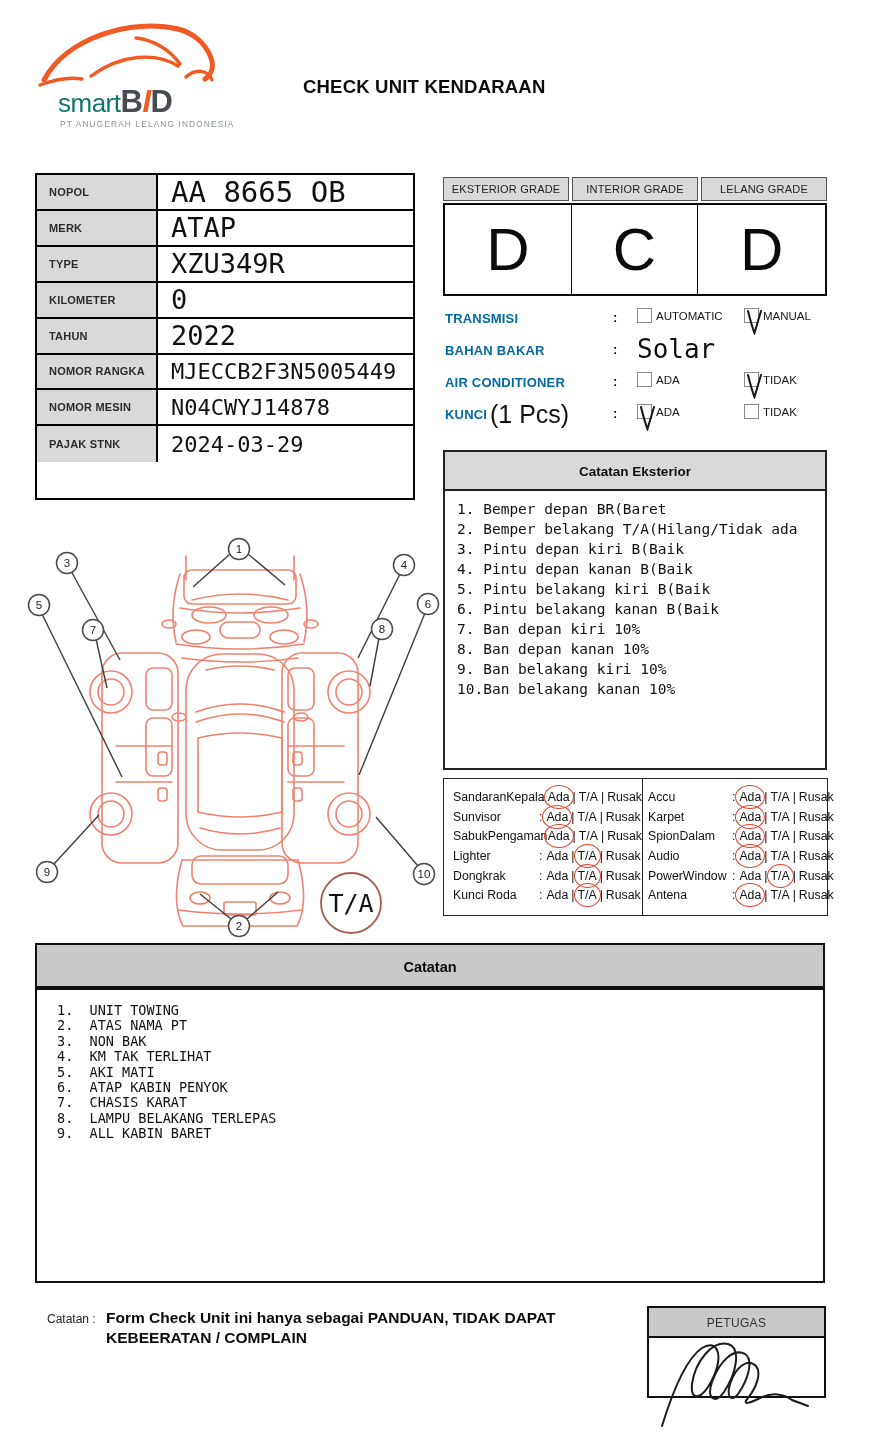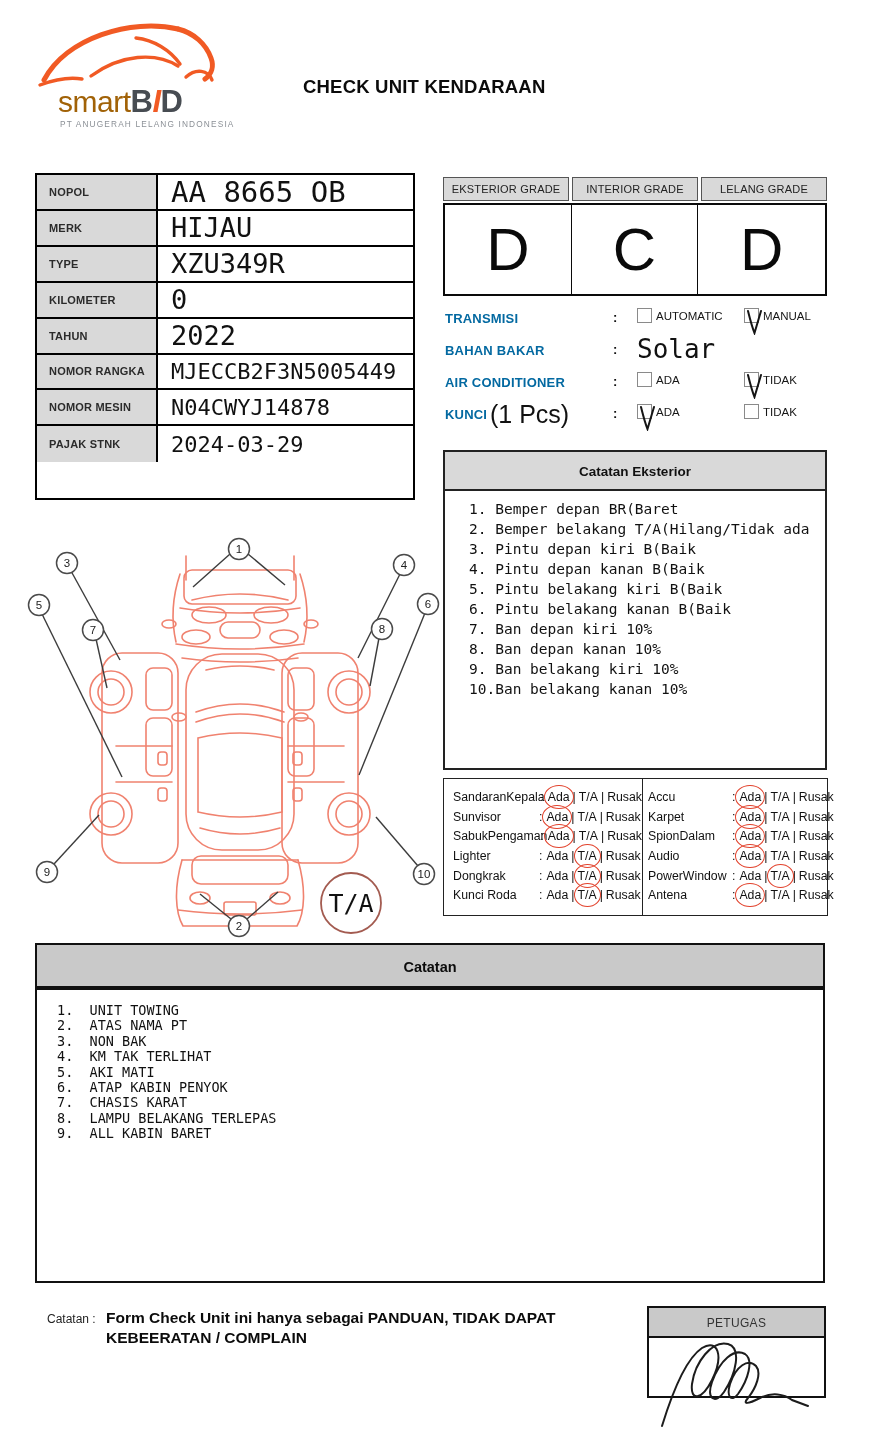--- a/index.html
+++ b/index.html
@@ -4,21 +4,21 @@
 <style>
   * { margin:0; padding:0; box-sizing:border-box; }
   body { background:#fff; }
   .page { position:relative; width:878px; height:1452px; background:#ffffff;
           font-family:"Liberation Sans", sans-serif; color:#111; overflow:hidden; }
 
   
   .logo { position:absolute; left:36px; top:22px; width:205px; height:118px; }
   .logo svg { position:absolute; left:0; top:0; }
   .wordmark { position:absolute; left:22px; top:62px; width:180px; white-space:nowrap; }
-  .wm-smart { font-size:30px; color:#a16207; letter-spacing:-0.5px; }
+  .wm-smart { font-size:26px; color:#0f766e; letter-spacing:-0.5px; }
   .wm-bid  { font-size:31px; font-weight:bold; color:#474c52; letter-spacing:-0.5px; }
   .wm-i    { color:#f15a24; font-style:italic; }
   .tagline { position:absolute; left:24px; top:97px; font-size:8.3px; color:#8b9096;
              letter-spacing:1.15px; white-space:nowrap; }
 
   
   .title { position:absolute; left:303px; top:76px; font-size:18.5px; font-weight:bold;
            letter-spacing:0.2px; color:#0b0b0b; }
 
   
@@ -54,21 +54,21 @@
   .cbx { position:absolute; left:0; top:0; width:15px; height:15px; border:1.3px solid #8a8a8a; background:#fff; }
   .vmark { position:absolute; left:2px; top:1px; width:17px; height:26px; }
   .cb-label { font-size:11.5px; color:#161616; margin-left:4px; }
   .spec-value-mono { position:absolute; left:192px; top:-3px; font-size:26px; font-family:"DejaVu Sans Mono",monospace; }
   .spec-qty { position:absolute; left:45px; top:-1px; font-size:25px; font-family:Liberation Sans, sans-serif; }
 
   
   .cat-eks { position:absolute; left:443px; top:450px; width:384px; height:320px; border:2px solid #222; }
   .cat-eks-head { height:39px; background:#d9d9d9; border-bottom:2px solid #222; font-size:13.5px;
                   font-weight:bold; text-align:center; line-height:39px; color:#111; }
-  .cat-eks-body { padding:8px 0 0 24px; }
+  .cat-eks-body { padding:8px 0 0 12px; }
   .cat-eks-body .mline { font-family:"DejaVu Sans Mono",monospace; font-size:14.5px; line-height:20px; white-space:pre; }
 
   
   .diagram { position:absolute; left:20px; top:520px; width:420px; height:420px; overflow:visible; }
   .carline { stroke:#f0826f; stroke-width:1.6; fill:none; stroke-linecap:round; }
   .callout-line { stroke:#3c3c3c; stroke-width:1.4; }
   .co-circle { fill:#ffffff; stroke:#4a4a4a; stroke-width:1.5; }
   .co-num { font-family:"Liberation Sans",sans-serif; font-size:11.5px; fill:#222; text-anchor:middle; }
   .ta-circle { fill:none; stroke:#a35b50; stroke-width:1.8; }
   .ta-text { font-family:"DejaVu Sans Mono",monospace; font-size:25px; fill:#111; text-anchor:middle; }
@@ -128,21 +128,21 @@
 
   <div class="title">CHECK UNIT KENDARAAN</div>
 
   <div class="info-table">
     <div class="info-row">
         <div class="info-label">NOPOL</div>
         <div class="info-value v-xl">AA 8665 OB</div>
       </div>
     <div class="info-row">
         <div class="info-label">MERK</div>
-        <div class="info-value v-lg">HIJAU</div>
+        <div class="info-value v-lg">ATAP</div>
       </div>
     <div class="info-row">
         <div class="info-label">TYPE</div>
         <div class="info-value v-lg">XZU349R</div>
       </div>
     <div class="info-row">
         <div class="info-label">KILOMETER</div>
         <div class="info-value v-lg">0</div>
       </div>
     <div class="info-row">

